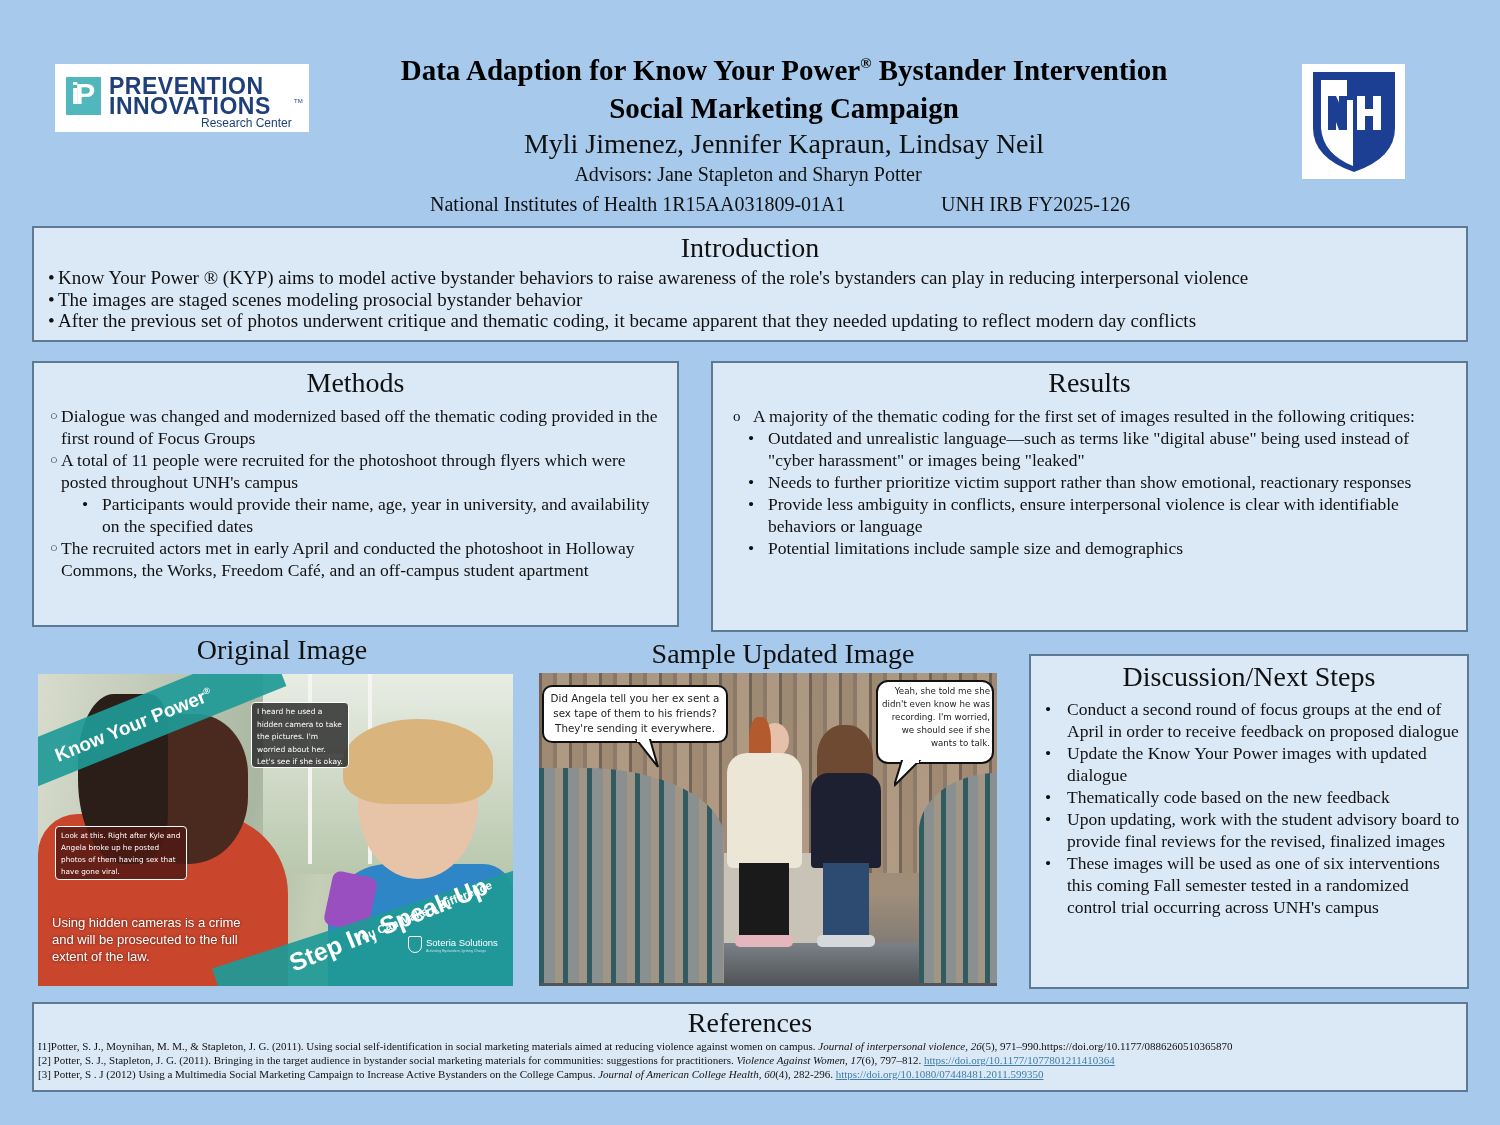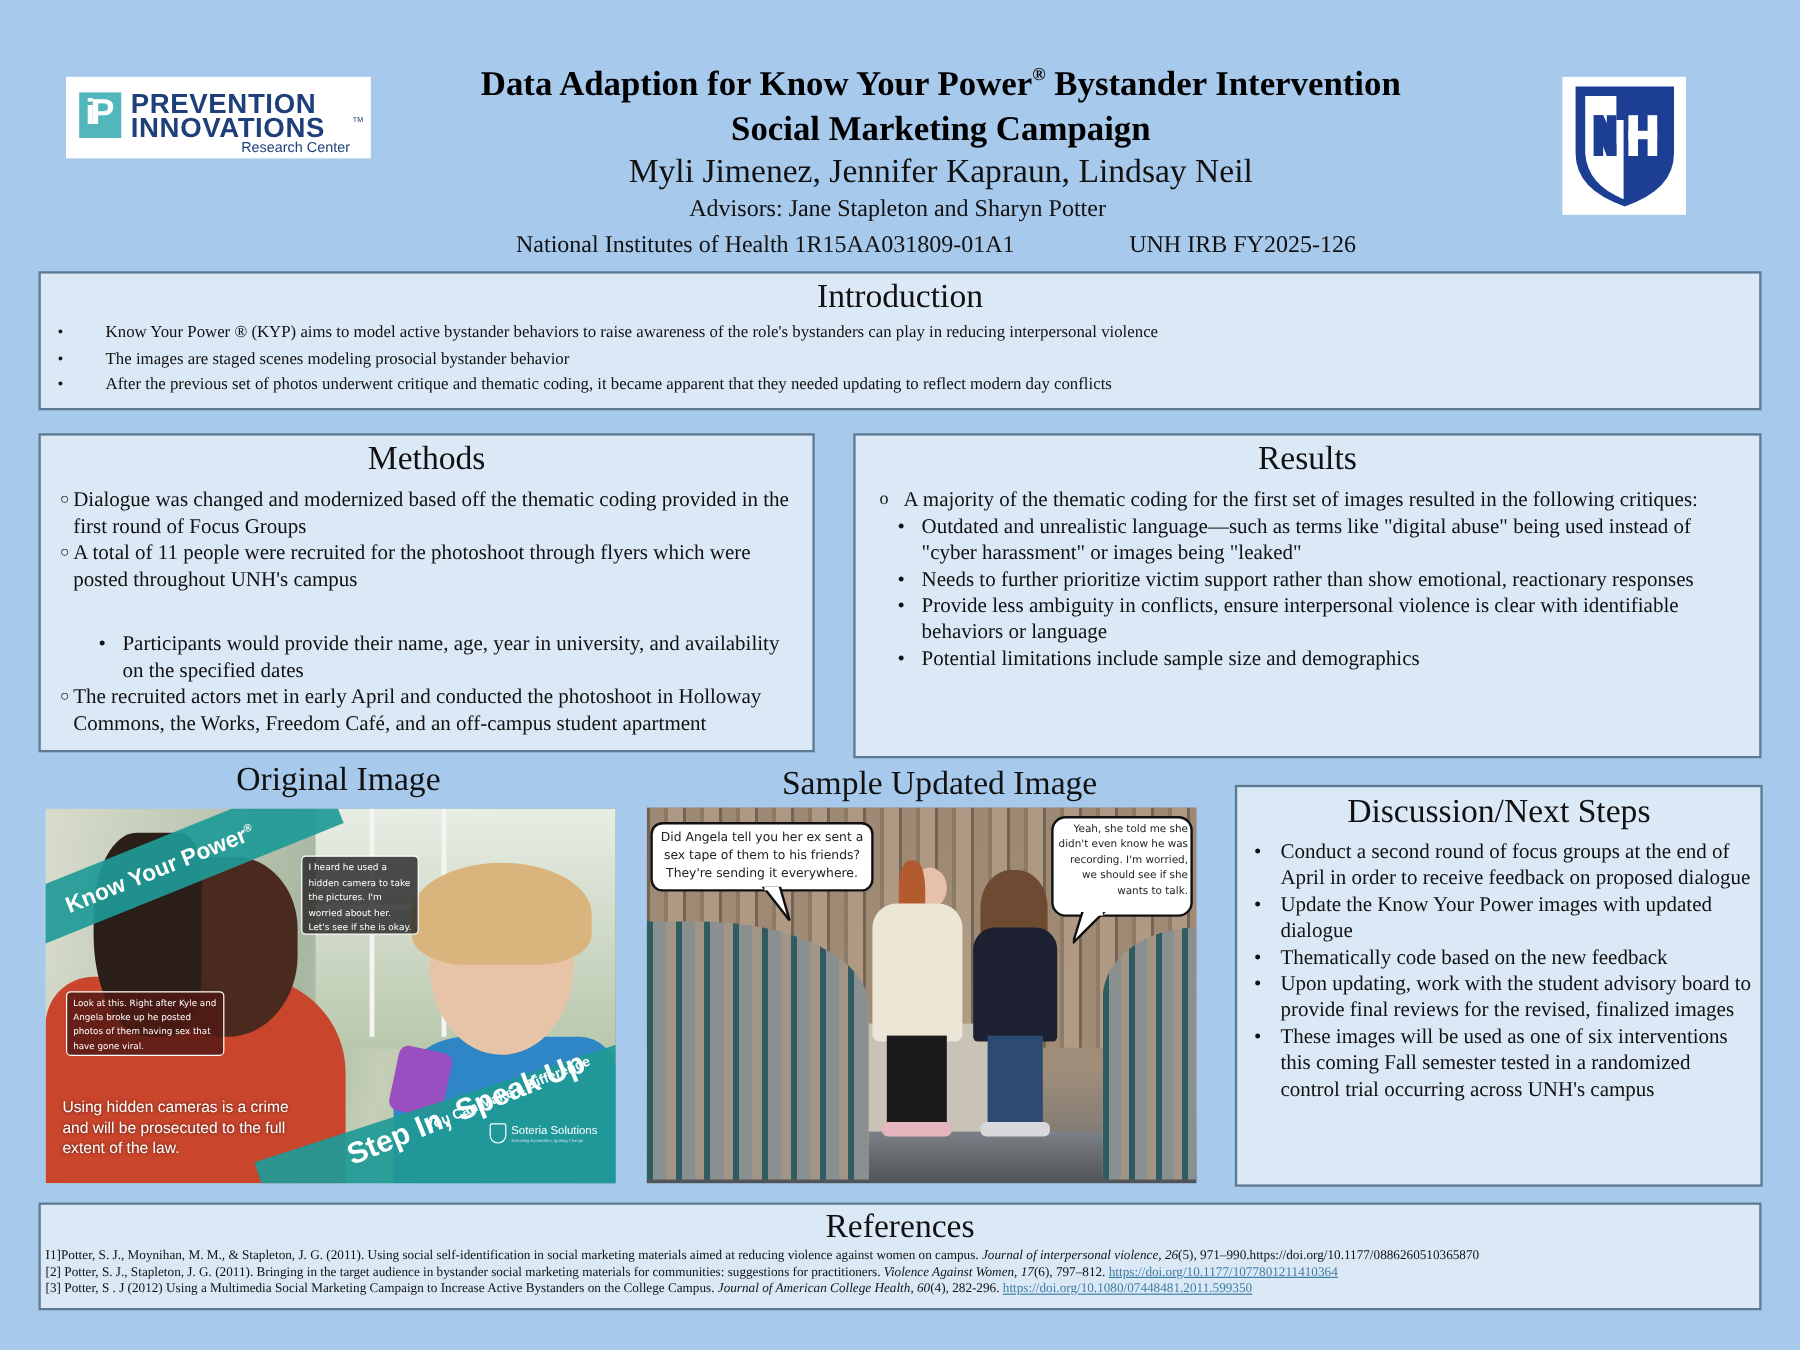--- a/index.html
+++ b/index.html
@@ -60,30 +60,30 @@
     border: 2px solid #5d7a95;
   }
   .panel h2 {
     font-weight: normal; text-align: center; font-size: 28px; line-height: 32px; color: #111;
   }
   .panel ul { list-style: none; }
   .panel li { position: relative; font-size: 17px; line-height: 22px; }
 
   .intro { left: 32px; top: 226px; width: 1436px; height: 116px; }
   .intro h2 { margin-top: 4px; }
-  .intro li { padding-left: 54px; font-size: 14px; line-height: 21.5px; }
+  .intro li { padding-left: 24px; font-size: 19px; line-height: 21.5px; }
   .intro li::before { content: "•"; position: absolute; left: 14px; }
   .intro ul { margin-top: 3px; }
 
   .methods { left: 32px; top: 361px; width: 647px; height: 266px; }
   .methods h2 { margin-top: 4px; }
   .methods ul { margin-top: 6px; padding-left: 16px; padding-right: 10px; }
   .methods li { font-size: 17.5px; line-height: 22px; padding-left: 11px; }
   .methods li.l1::before { content: "○"; position: absolute; left: 0; font-size: 13px; }
-  .methods li.l2 { padding-left: 52px; margin-top: 32px; }
+  .methods li.l2 { padding-left: 52px; }
   .methods li.l2::before { content: "•"; position: absolute; left: 32px; }
 
   .results { left: 711px; top: 361px; width: 757px; height: 271px; }
   .results h2 { margin-top: 4px; }
   .results ul { margin-top: 6px; padding-left: 20px; padding-right: 10px; }
   .results li { font-size: 17.5px; line-height: 22px; }
   .results li.l1 { padding-left: 20px; }
   .results li.l1::before { content: "o"; position: absolute; left: 0; font-size: 15px; }
   .results li.l2 { padding-left: 35px; }
   .results li.l2::before { content: "•"; position: absolute; left: 15px; }
@@ -198,21 +198,21 @@
   <div class="fill" style="left:320px;top:55px;width:120px;height:150px;background:#e7c3a8;border-radius:50%;"></div>
   <div class="fill" style="left:305px;top:45px;width:150px;height:85px;background:#d9b47c;border-radius:50% 50% 30% 30%;"></div>
 
   <div class="fill" style="left:290px;top:200px;width:45px;height:55px;background:#9a4fc1;border-radius:8px;transform:rotate(12deg);"></div>
 
   <div class="fill" style="left:-30px;top:20px;width:280px;height:46px;background:#1f9a97;opacity:0.92;transform:rotate(-22deg);"></div>
   <div class="fill" style="left:12px;top:40px;color:#fff;font-family:'Liberation Sans',sans-serif;font-weight:bold;font-size:19px;transform:rotate(-22deg);white-space:nowrap;">
     <span>Know Your Power</span><sup style="font-size:9px;">®</sup>
   </div>
 
-  <div class="fill" style="left:213px;top:28px;width:98px;height:66px;background:rgba(40,40,40,0.82);border:1.5px solid #fff;border-radius:4px;color:#fff;font-family:'DejaVu Sans',sans-serif;font-size:7.5px;line-height:12.5px;padding:3px 5px;margin-top:11px;">I heard he used a hidden camera to take the pictures. I'm worried about her. Let's see if she is okay.</div>
+  <div class="fill" style="left:213px;top:28px;width:98px;height:66px;background:rgba(40,40,40,0.82);border:1.5px solid #fff;border-radius:4px;color:#fff;font-family:'DejaVu Sans',sans-serif;font-size:7.5px;line-height:12.5px;padding:3px 5px;">I heard he used a hidden camera to take the pictures. I'm worried about her. Let's see if she is okay.</div>
 
   <div class="fill" style="left:17px;top:152px;width:132px;height:54px;background:rgba(80,25,20,0.82);border:1.5px solid #fff;border-radius:4px;color:#fff;font-family:'DejaVu Sans',sans-serif;font-size:7.3px;line-height:12px;padding:3px 5px;">Look at this. Right after Kyle and Angela broke up he posted photos of them having sex that have gone viral.</div>
 
   <div class="fill" style="left:190px;top:235px;width:360px;height:160px;background:#1f9a97;opacity:0.93;transform:rotate(-18deg);"></div>
   <div class="fill" style="left:14px;top:240px;width:210px;color:#fff;font-family:'Liberation Sans',sans-serif;font-weight:normal;font-size:13px;line-height:17px;text-shadow:0 0 3px rgba(0,0,0,0.6);">Using hidden cameras is a crime and will be prosecuted to the full extent of the law.</div>
   <div class="fill" style="left:245px;top:236px;color:#fff;font-family:'Liberation Sans',sans-serif;font-weight:bold;font-size:25px;transform:rotate(-22deg);white-space:nowrap;">Step In, Speak Up</div>
   <div class="fill" style="left:312px;top:232px;color:#fff;font-family:'Liberation Sans',sans-serif;font-weight:bold;font-size:11.5px;transform:rotate(-22deg);white-space:nowrap;">You Can Make a Difference</div>
   <div class="fill" style="left:370px;top:262px;width:14px;height:17px;border:1.5px solid #fff;border-radius:2px 2px 7px 7px;"></div>
   <div class="fill" style="left:388px;top:263px;color:#fff;font-family:'Liberation Sans',sans-serif;font-size:9.5px;white-space:nowrap;">Soteria Solutions</div>
   <div class="fill" style="left:388px;top:275px;color:#cde;font-family:'Liberation Sans',sans-serif;font-size:3.5px;white-space:nowrap;">Activating Bystanders, Igniting Change</div>

